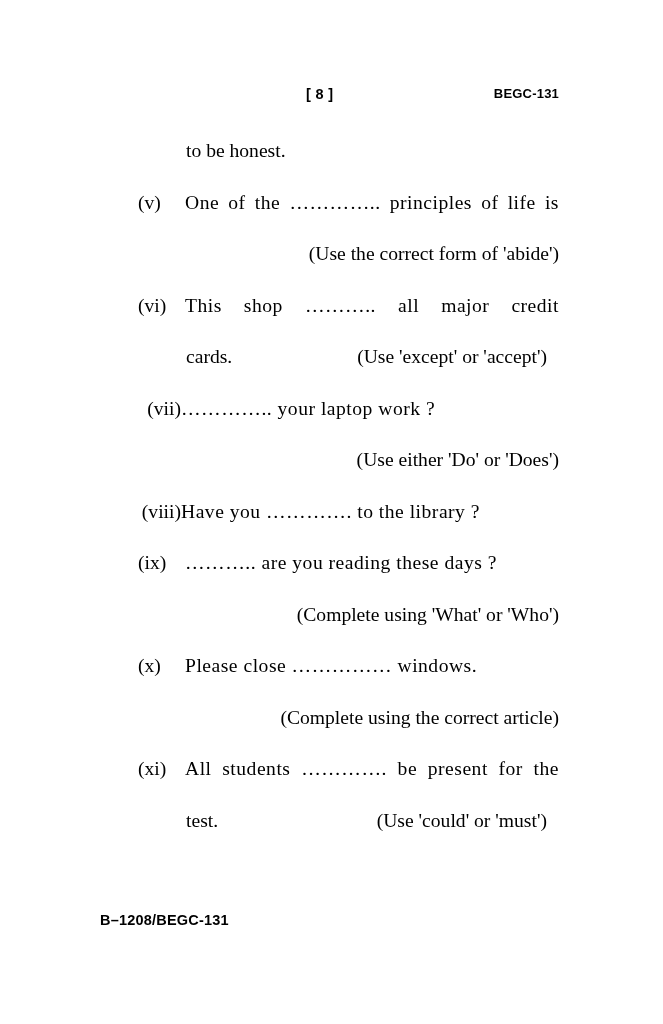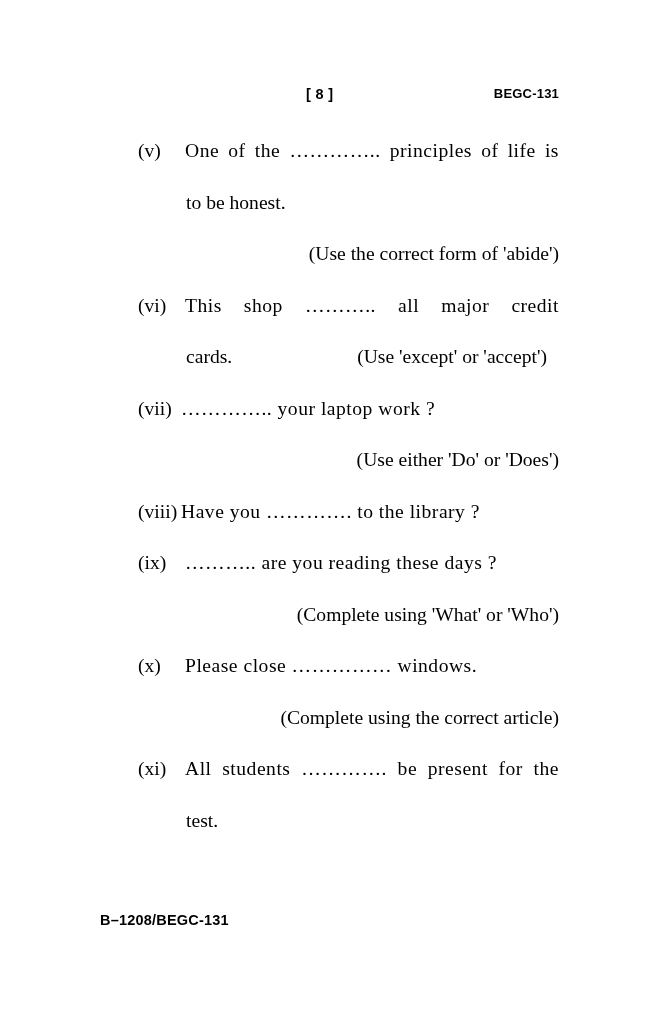--- a/index.html
+++ b/index.html
@@ -90,20 +90,21 @@
 
   
   .marker {
     display: inline-block;
     width: 47px;
     text-align: left;
     vertical-align: baseline;
   }
   .marker.tight {
     width: 43px;
+    text-align: right;
   }
 
   
   .cont {
     padding-left: 48px;
   }
 
   .body-text {
     display: inline;
   }
@@ -149,25 +150,25 @@
 <div class="page">
 
   <div class="header">
     <span class="page-number">[ 8 ]</span>
     <span class="paper-code">BEGC-131</span>
   </div>
 
   <div class="content">
 
     <div class="q-item">
+      <div class="line cont">
+        <span class="body-text">to be honest.</span>
+      </div>
       <div class="line justify">
         <span class="marker">(v)</span><span class="body-text dots">One of the ………….. principles of life is</span>
-      </div>
-      <div class="line cont">
-        <span class="body-text">to be honest.</span>
       </div>
       <div class="line right">
         <span class="body-text">(Use the correct form of 'abide')</span>
       </div>
     </div>
 
     <div class="q-item">
       <div class="line justify">
         <span class="marker">(vi)</span><span class="body-text dots">This shop ……….. all major credit</span>
       </div>
@@ -209,20 +210,21 @@
         <span class="body-text">(Complete using the correct article)</span>
       </div>
     </div>
 
     <div class="q-item">
       <div class="line justify">
         <span class="marker">(xi)</span><span class="body-text dots">All students …………. be present for the</span>
       </div>
       <div class="split">
         <span class="left">test.</span>
+        <span class="right-hint">(Use 'could' or 'must')</span>
       </div>
     </div>
 
   </div>
 
   <div class="footer">B–1208/BEGC-131</div>
 
 </div>
 
 </body></html>

